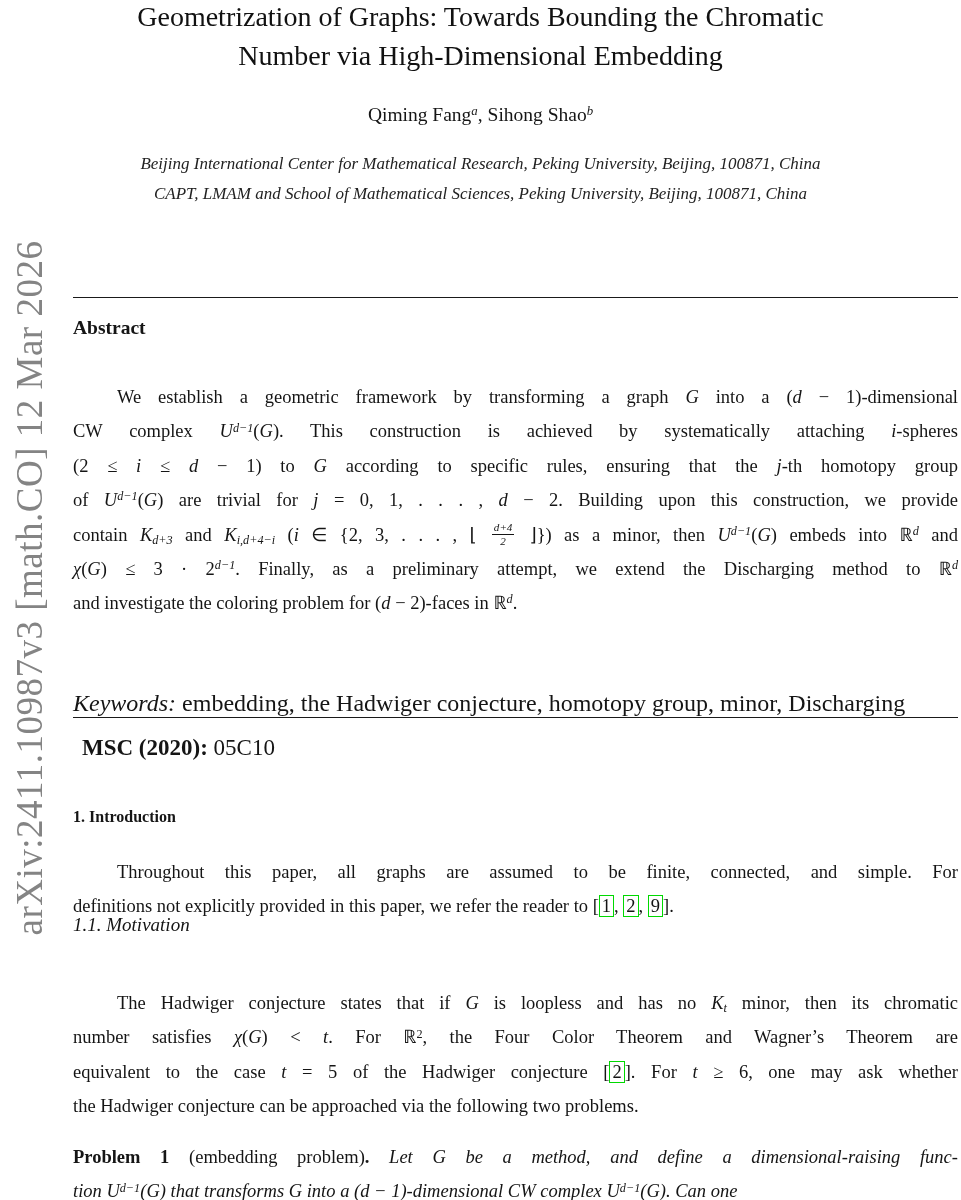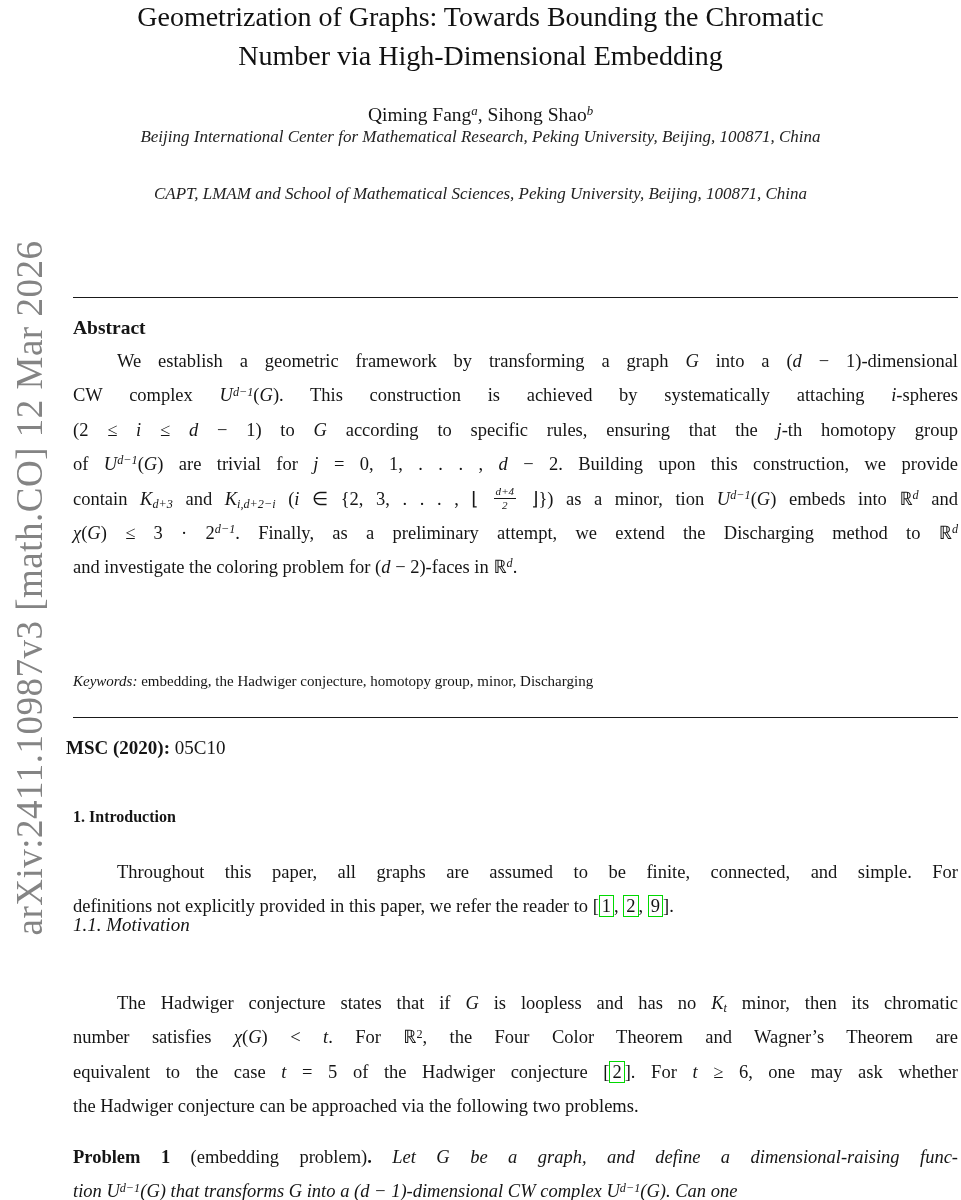--- a/index.html
+++ b/index.html
@@ -26,40 +26,40 @@
     color: #848484;
     letter-spacing: 0.5px;
   }
 
   
   #title-block { left: 0; top: -3px; width: 961px; text-align: center; }
   #title-block .tline { font-size: 28px; line-height: 39px; color: #111; }
 
   #authors-line { left: 0; top: 102px; width: 961px; text-align: center; font-size: 19.5px; line-height: 26px; }
   .affil { left: 0; width: 961px; text-align: center; font-style: italic; font-size: 17px; line-height: 22px; color: #222; }
-  #affil-1 { top: 126px; font-style: italic; }
+  #affil-1 { top: 153px; font-style: italic; }
   #affil-2 { top: 183px; }
 
   .rule { left: 73px; width: 885px; border-top: 1.7px solid #1a1a1a; height: 0; }
   #rule-1 { top: 297px; }
   #rule-2 { top: 717px; }
 
   .h-bold { font-weight: bold; font-size: 19.5px; line-height: 26px; text-align: right; }
   #abstract-heading { left: 73px; top: 315px; }
-  #msc-line { left: 66px; top: 735px; font-size: 19px; line-height: 26px; }
+  #msc-line { left: 82px; top: 735px; font-size: 23px; line-height: 26px; }
   #intro-heading { left: 73px; top: 804px; font-size: 16px; }
   #motivation-heading { left: 73px; top: 912px; font-style: italic; font-size: 19px; line-height: 26px; }
 
   .para { left: 73px; width: 885px; font-size: 18.5px; }
   .line { height: 34.4px; line-height: 34.4px; white-space: normal; }
   .j { text-align: justify; text-align-last: justify; }
   .ind { text-indent: 44px; }
 
-  #abstract-para { top: 344px; font-family: Liberation Serif, serif; }
-  #keywords-line { top: 664px; left: 73px; width: 885px; font-size: 15px; line-height: 34px; }
+  #abstract-para { top: 380px; font-family: Liberation Serif, serif; }
+  #keywords-line { top: 686px; left: 73px; width: 885px; font-size: 24px; line-height: 34px; }
   #intro-para { top: 855px; }
   #motivation-para { top: 986px; }
   #problem-para { top: 1140px; }
 
   
   .r-i { font-style: italic; }
   .r-b { font-weight: bold; }
   .r-sup  { font-size: 0.66em; position: relative; top: -0.48em; }
   .r-isup { font-size: 0.66em; position: relative; top: -0.48em; font-style: italic; }
   .r-isub { font-size: 0.66em; position: relative; top: 0.25em; font-style: italic; }
@@ -102,24 +102,24 @@
 
   <div id="rule-1" class="abs rule"></div>
 
   <div id="abstract-heading" class="abs h-bold">Abstract</div>
 
   <div id="abstract-para" class="abs para">
     <div class="line j ind"><span>We establish a geometric framework by transforming a graph </span><span class="r-i">G</span><span> into a (</span><span class="r-i">d</span><span> − 1)-dimensional</span></div>
     <div class="line j"><span>CW complex </span><span class="r-i">U</span><span class="r-isup">d−1</span><span>(</span><span class="r-i">G</span><span>).  This construction is achieved by systematically attaching </span><span class="r-i">i</span><span>-spheres</span></div>
     <div class="line j"><span>(2 ≤ </span><span class="r-i">i</span><span> ≤ </span><span class="r-i">d</span><span> − 1) to </span><span class="r-i">G</span><span> according to specific rules, ensuring that the </span><span class="r-i">j</span><span>-th homotopy group</span></div>
     <div class="line j"><span>of </span><span class="r-i">U</span><span class="r-isup">d−1</span><span>(</span><span class="r-i">G</span><span>) are trivial for </span><span class="r-i">j</span><span> = 0, 1, . . . , </span><span class="r-i">d</span><span> − 2.  Building upon this construction, we provide</span></div>
-    <div class="line j"><span>contain </span><span class="r-i">K</span><span class="r-isub">d+3</span><span> and </span><span class="r-i">K</span><span class="r-isub">i,d+2−i</span><span> (</span><span class="r-i">i</span><span> ∈ {2, 3, . . . , ⌊</span><span class="frac">
+    <div class="line j"><span>contain </span><span class="r-i">K</span><span class="r-isub">d+3</span><span> and </span><span class="r-i">K</span><span class="r-isub">i,d+4−i</span><span> (</span><span class="r-i">i</span><span> ∈ {2, 3, . . . , ⌊</span><span class="frac">
           <span class="num">d+4</span>
           <span>2</span>
-        </span><span>⌋}) as a minor, tion </span><span class="r-i">U</span><span class="r-isup">d−1</span><span>(</span><span class="r-i">G</span><span>) embeds into ℝ</span><span class="r-isup">d</span><span> and</span></div>
+        </span><span>⌋}) as a minor, then </span><span class="r-i">U</span><span class="r-isup">d−1</span><span>(</span><span class="r-i">G</span><span>) embeds into ℝ</span><span class="r-isup">d</span><span> and</span></div>
     <div class="line j"><span class="r-i">χ</span><span>(</span><span class="r-i">G</span><span>) ≤ 3 · 2</span><span class="r-isup">d−1</span><span>.  Finally, as a preliminary attempt, we extend the Discharging method to ℝ</span><span class="r-isup">d</span></div>
     <div class="line"><span>and investigate the coloring problem for (</span><span class="r-i">d</span><span> − 2)-faces in ℝ</span><span class="r-isup">d</span><span>.</span></div>
   </div>
 
   <div id="keywords-line" class="abs"><span class="r-i">Keywords:</span><span>   embedding, the Hadwiger conjecture, homotopy group, minor, Discharging</span></div>
 
   <div id="rule-2" class="abs rule"></div>
 
   <div id="msc-line" class="abs"><span class="r-b">MSC (2020):</span><span>  05C10</span></div>
 
@@ -133,17 +133,17 @@
   <div id="motivation-heading" class="abs">1.1.  Motivation</div>
 
   <div id="motivation-para" class="abs para">
     <div class="line j ind"><span>The Hadwiger conjecture states that if </span><span class="r-i">G</span><span> is loopless and has no </span><span class="r-i">K</span><span class="r-isub">t</span><span> minor, then its chromatic</span></div>
     <div class="line j"><span>number satisfies </span><span class="r-i">χ</span><span>(</span><span class="r-i">G</span><span>) &lt; </span><span class="r-i">t</span><span>.  For ℝ</span><span class="r-sup">2</span><span>, the Four Color Theorem and Wagner’s Theorem are</span></div>
     <div class="line j"><span>equivalent to the case </span><span class="r-i">t</span><span> = 5 of the Hadwiger conjecture [</span><span class="r-cite">2</span><span>].  For </span><span class="r-i">t</span><span> ≥ 6, one may ask whether</span></div>
     <div class="line"><span>the Hadwiger conjecture can be approached via the following two problems.</span></div>
   </div>
 
   <div id="problem-para" class="abs para">
-    <div class="line j"><span class="r-b">Problem 1</span><span> (embedding problem)</span><span class="r-b">.</span><span class="r-i">  Let G be a graph, and define a dimensional-raising func-</span></div>
+    <div class="line j"><span class="r-b">Problem 1</span><span> (embedding problem)</span><span class="r-b">.</span><span class="r-i">  Let G be a method, and define a dimensional-raising func-</span></div>
     <div class="line"><span class="r-i">tion U</span><span class="r-isup">d−1</span><span class="r-i">(G) that transforms G into a (d − 1)-dimensional CW complex U</span><span class="r-isup">d−1</span><span class="r-i">(G).  Can one</span></div>
   </div>
 
 </div>
 
 </body></html>

